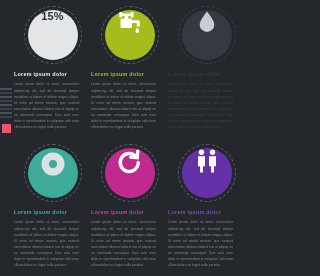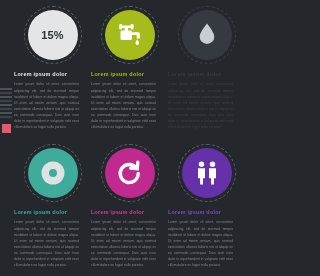--- a/index.html
+++ b/index.html
@@ -42,21 +42,21 @@
   }
   .badge .dash{
     position:absolute;inset:0;
     border-radius:50%;
     border:1px dashed #5b6168;
     box-sizing:border-box;
   }
   .badge .disc{
     position:absolute;left:4px;top:4px;right:4px;bottom:4px;
     border-radius:50%;
-    display:flex;align-items:center;justify-content:center;
+    display:flex;justify-content:center;
   }
   .badge .pct{
     font-size:11px;font-weight:bold;color:#2b3036;letter-spacing:.2px;
   }
   .ico{display:block;}
 
   
   .txt{
     position:absolute;left:0;right:12px;top:72px;
   }

